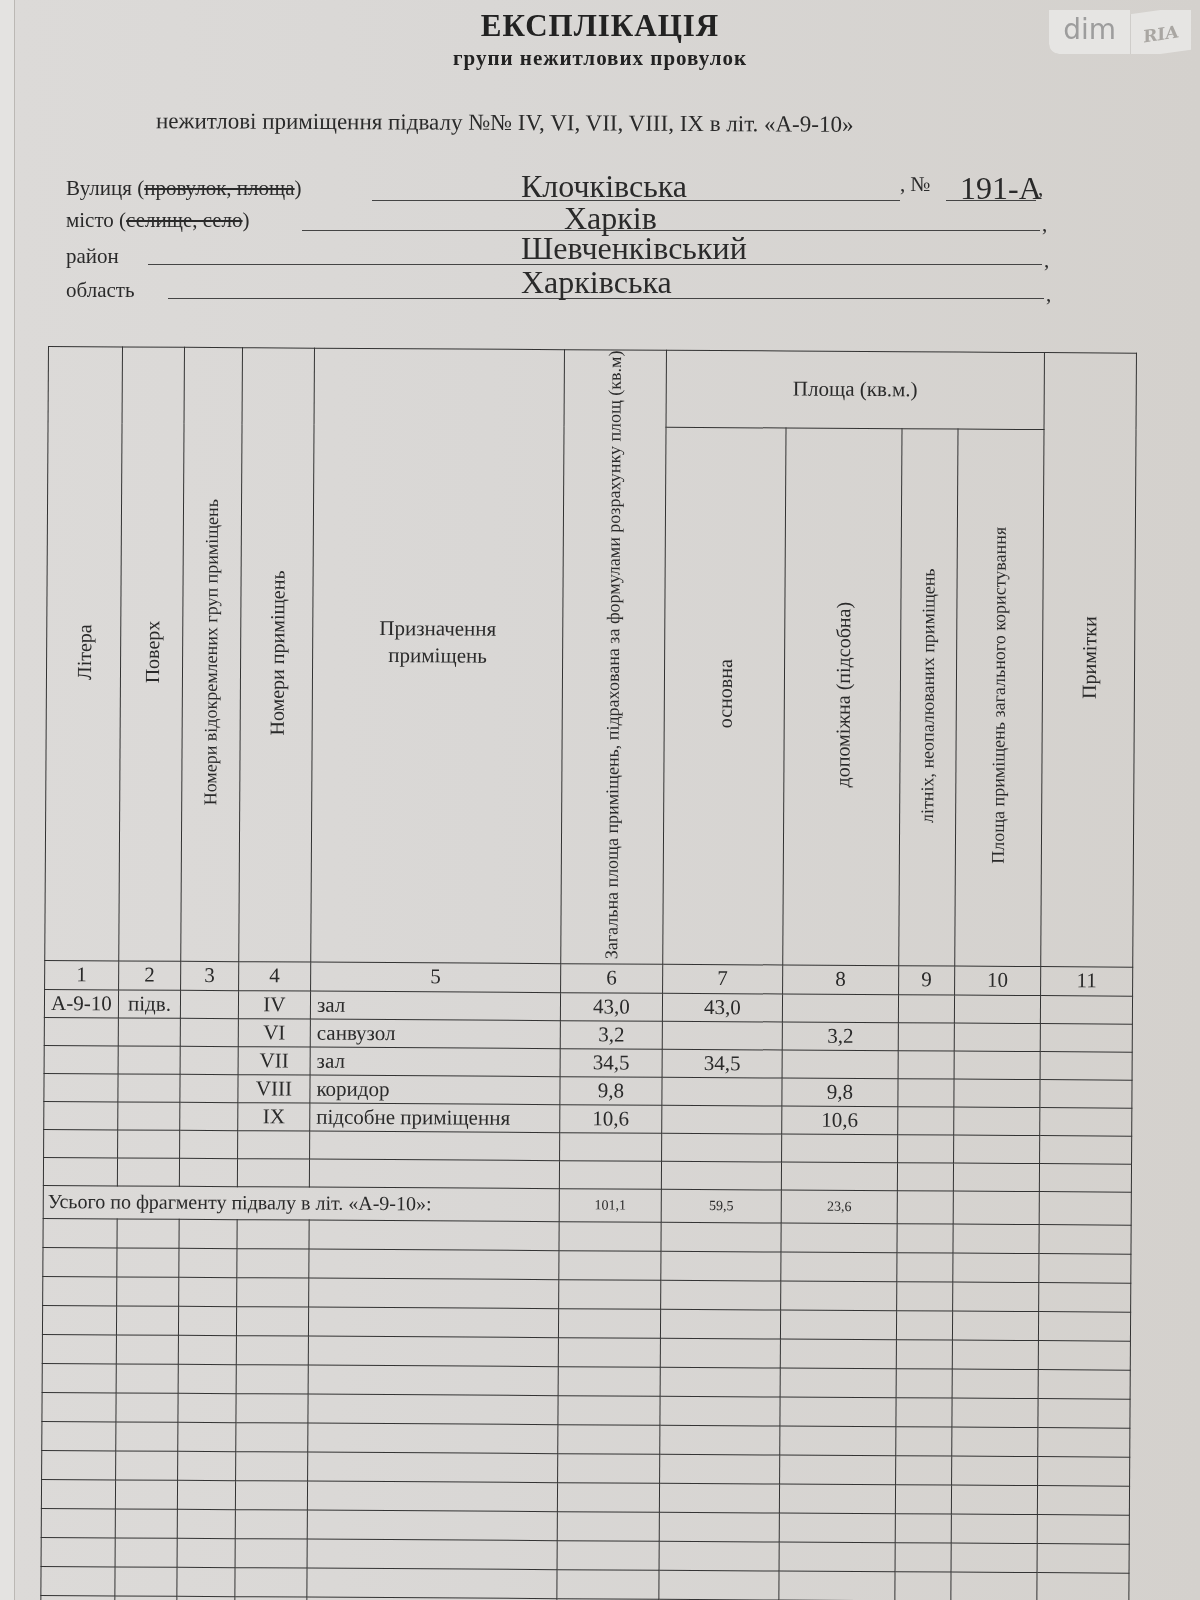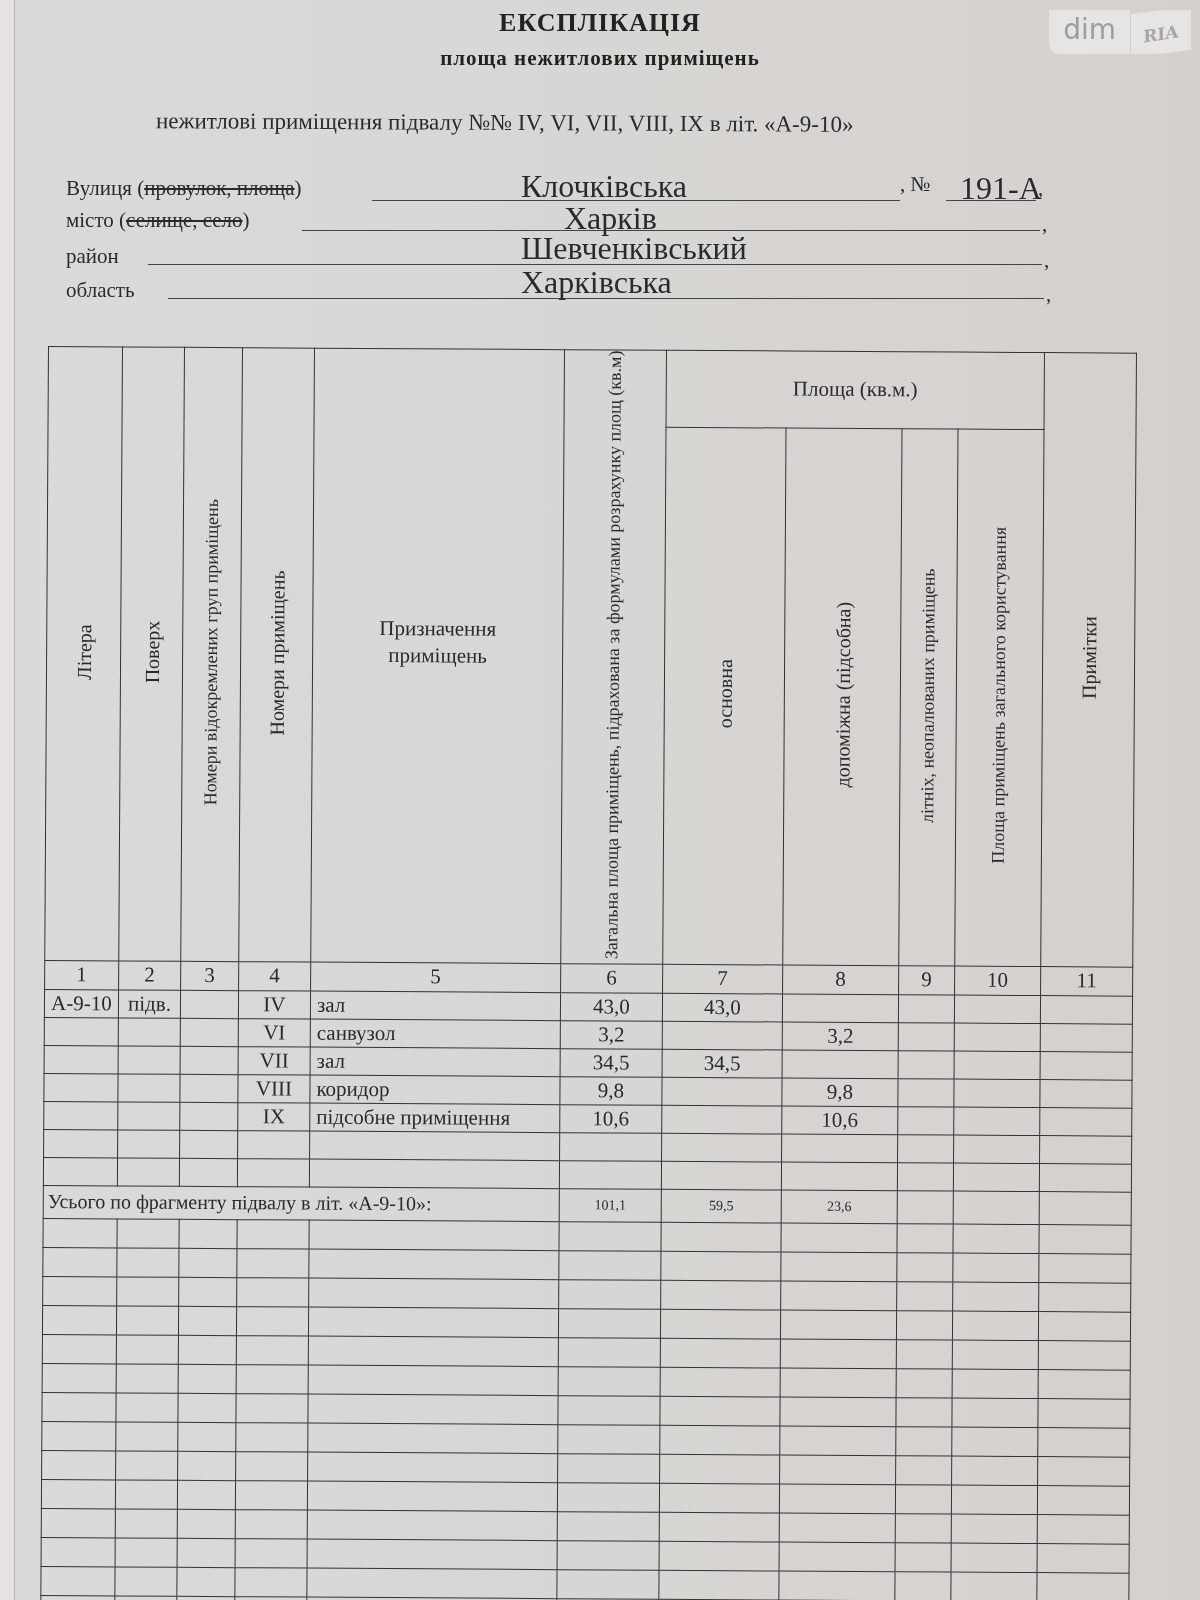--- a/index.html
+++ b/index.html
@@ -26,21 +26,21 @@
     font-family:"DejaVu Sans",sans-serif; font-size:28px; line-height:40px; text-align:center;
     border-radius:0 0 0 10px;
   }
   .wm-ria {
     width:60px; height:44px; background:#e6e5e3; border-left:1px solid #cfcdca;
     color:#a9a6a2; font-family:"DejaVu Serif",serif; font-weight:bold; font-size:17px;
     line-height:48px; text-align:center; transform:skewY(-8deg);
   }
   .title {
     position:absolute; left:0; width:1200px; text-align:center; top:8px;
-    font-size:26px; font-weight:bold; letter-spacing:1px; color:#222;
+    font-size:31px; font-weight:bold; letter-spacing:1px; color:#222;
   }
   .subtitle {
     position:absolute; left:0; width:1200px; text-align:center; top:46px;
     font-size:21px; font-weight:bold; letter-spacing:1px; color:#222;
   }
   .premises-line {
     position:absolute; left:156px; top:110px; font-size:23px; color:#2a2a2a;
     transform:rotate(0.3deg);
   }
   .addr-row { position:absolute; left:66px; font-size:21px; height:30px; width:1000px;text-align:right; }
@@ -84,21 +84,21 @@
 
 <div class="page"></div>
 <div class="page-edge"></div>
 
 <div class="watermark">
   <div class="wm-dim">dim</div>
   <div class="wm-ria">RIA</div>
 </div>
 
 <div class="title">ЕКСПЛІКАЦІЯ</div>
-<div class="subtitle">площа нежитлових приміщень</div>
+<div class="subtitle">групи нежитлових провулок</div>
 <div class="premises-line">нежитлові приміщення підвалу №№ IV, VI, VII, VIII, IX в літ. «А-9-10»</div>
 
 <div class="addr-row" style="top:176px;">
   <span class="addr-label"><span>Вулиця (</span><span class="strike">провулок, площа</span><span>)</span></span>
   <div class="addr-line" style="left:306px; top:24px; width:528px;"></div>
   <span class="addr-value" style="left:455px; top:-8px;">Клочківська</span>
   <span class="comma" style="left:834px; top:-4px;">, №</span>
   <div class="addr-line" style="left:880px; top:24px; width:90px;"></div>
   <span class="addr-value" style="left:894px; top:-6px;">191-А</span>
   <span class="comma" style="left:972px; top:0px;">,</span>

